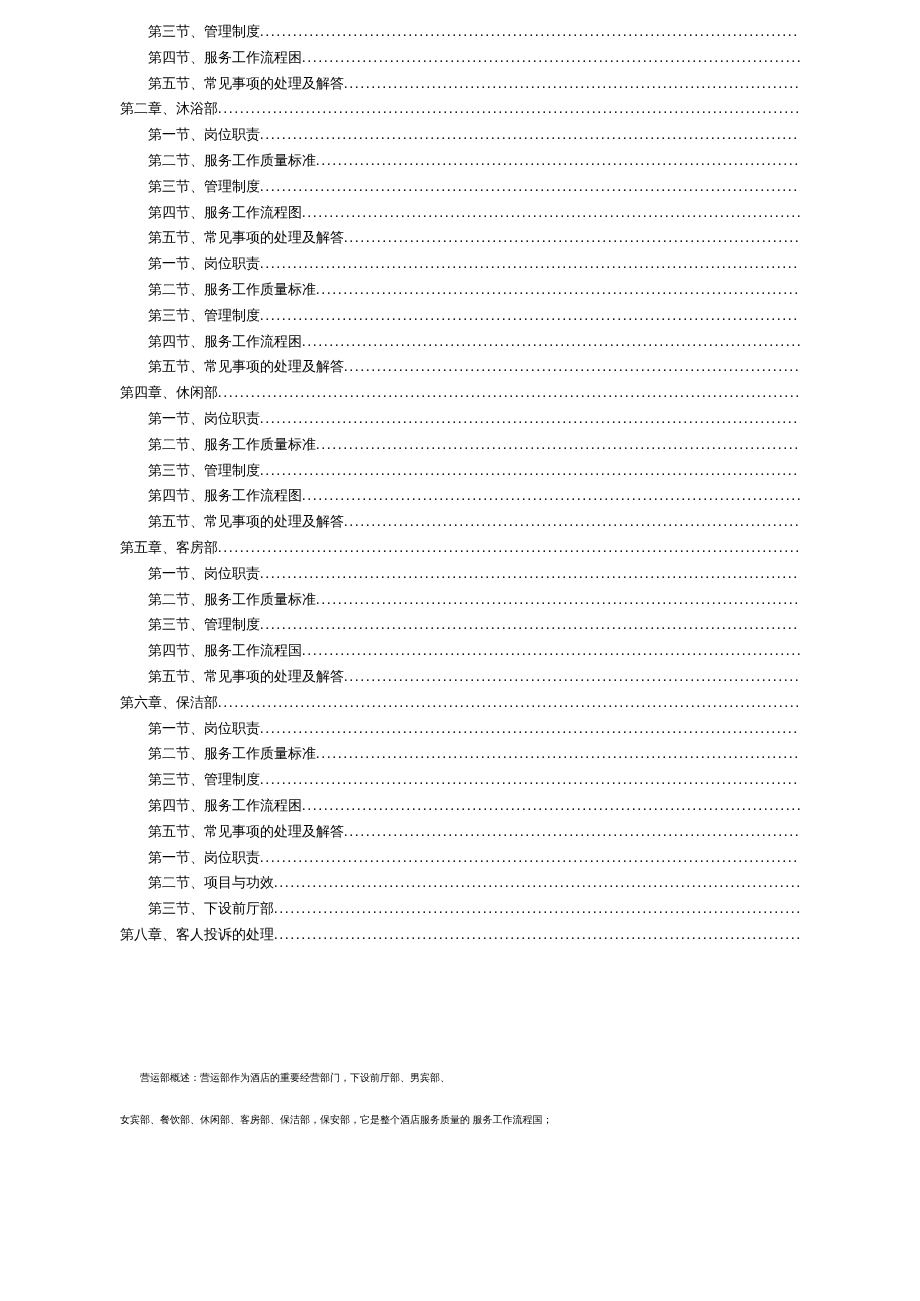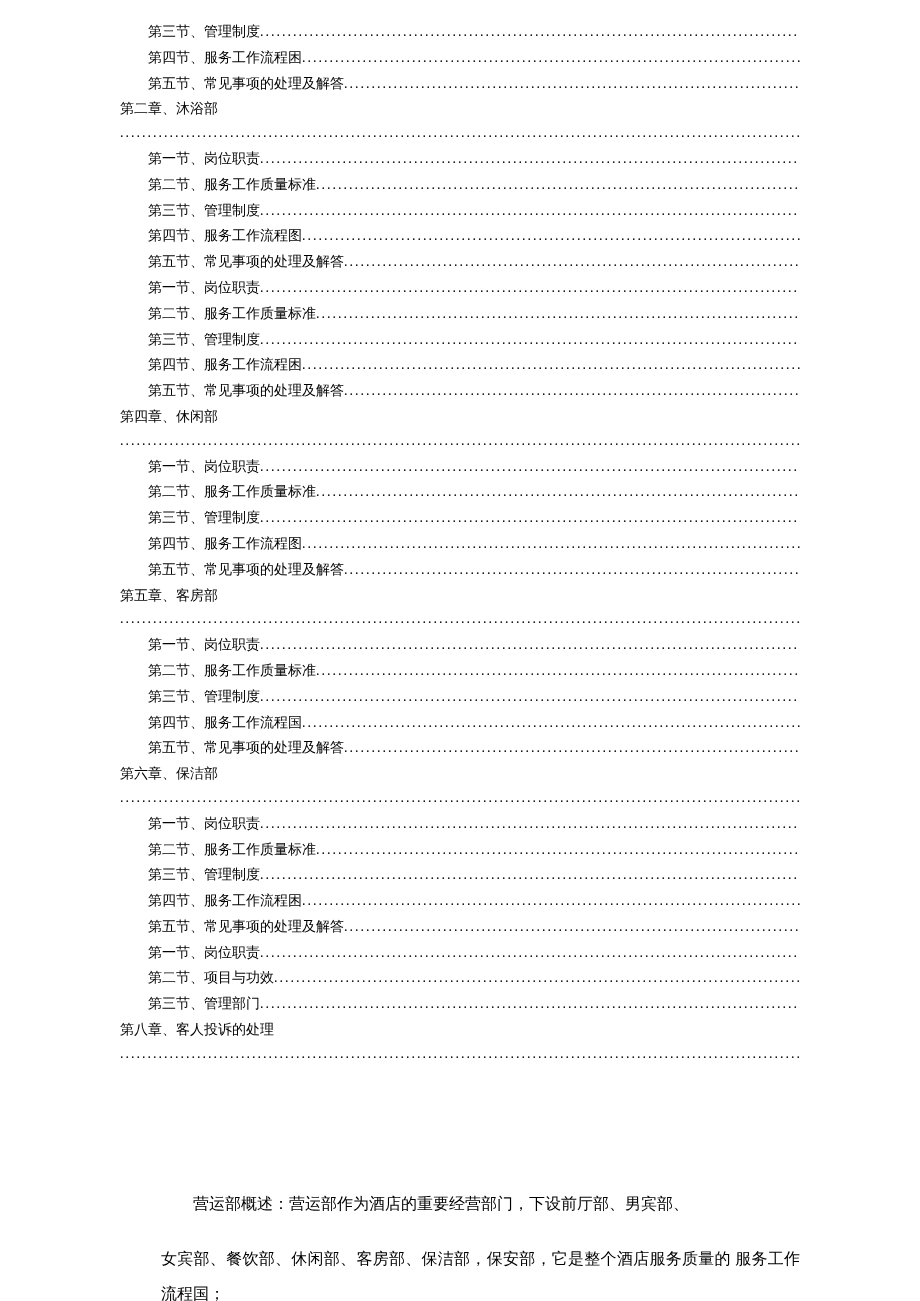--- a/index.html
+++ b/index.html
@@ -16,41 +16,39 @@
       line-height: 1.7;
     }
     .toc-line {
       display: flex;
       white-space: nowrap;
       overflow: hidden;
       margin-bottom: 2px;
     }
     .toc-line.level1 {
       padding-left: 0;
-      flex-direction: column;
     }
     .toc-line.level2 {
       padding-left: 28px;
     }
     .toc-label {
       flex: 0 0 auto;
     }
     .toc-dots {
       flex: 1 1 auto;
       overflow: hidden;
       letter-spacing: 2px;
     }
     .toc-dots::after {
       content: "..................................................................................................................................";
     }
     .body-text {
       margin-top: 120px;
-      font-size: 16px;
+      font-size: 10px;
       line-height: 2.2;
-      margin-left: 41px;
     }
     .body-text p {
       margin: 0 0 20px 0;
       text-align: justify;
     }
     .indent {
       text-indent: 2em;
     }
   </style>
 </head>
@@ -189,21 +187,21 @@
       </div>
     <div class="toc-line level2">
         <span class="toc-label">第一节、岗位职责</span>
         <span class="toc-dots"></span>
       </div>
     <div class="toc-line level2">
         <span class="toc-label">第二节、项目与功效</span>
         <span class="toc-dots"></span>
       </div>
     <div class="toc-line level2">
-        <span class="toc-label">第三节、管理部门</span>
+        <span class="toc-label">第三节、下设前厅部</span>
         <span class="toc-dots"></span>
       </div>
     <div class="toc-line level1">
         <span class="toc-label">第八章、客人投诉的处理</span>
         <span class="toc-dots"></span>
       </div>
   </div>
 
   <div class="body-text">
     <p class="indent">营运部概述：营运部作为酒店的重要经营部门，下设前厅部、男宾部、</p>

